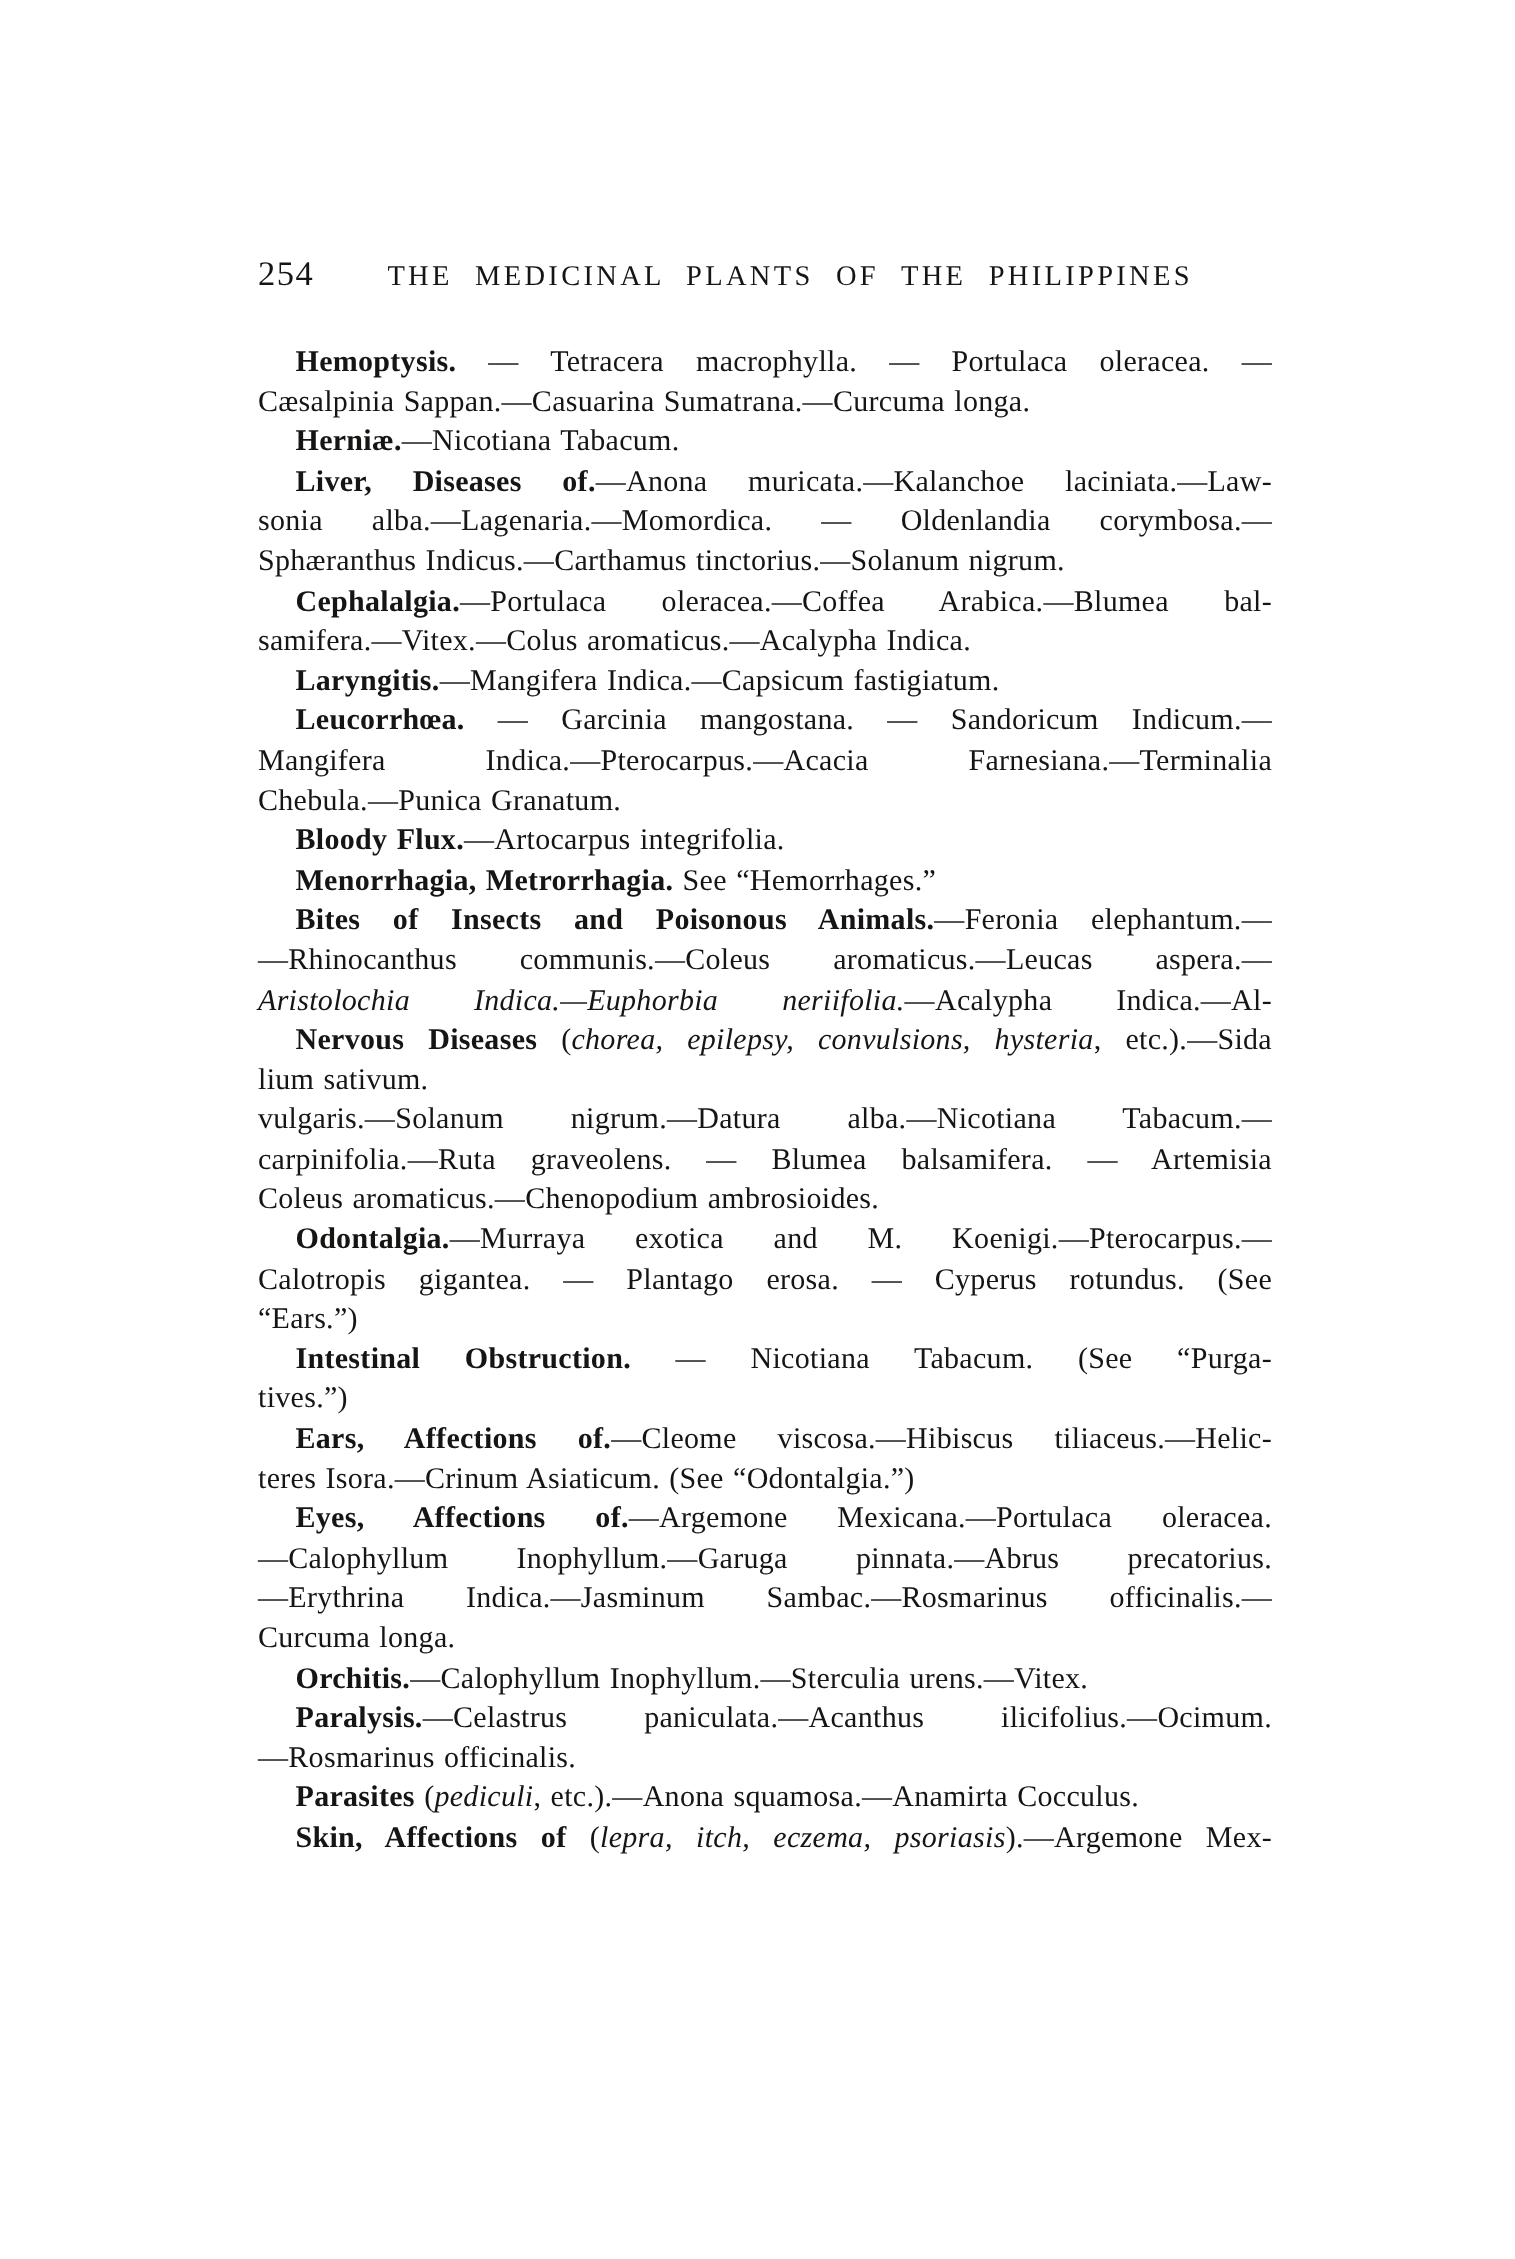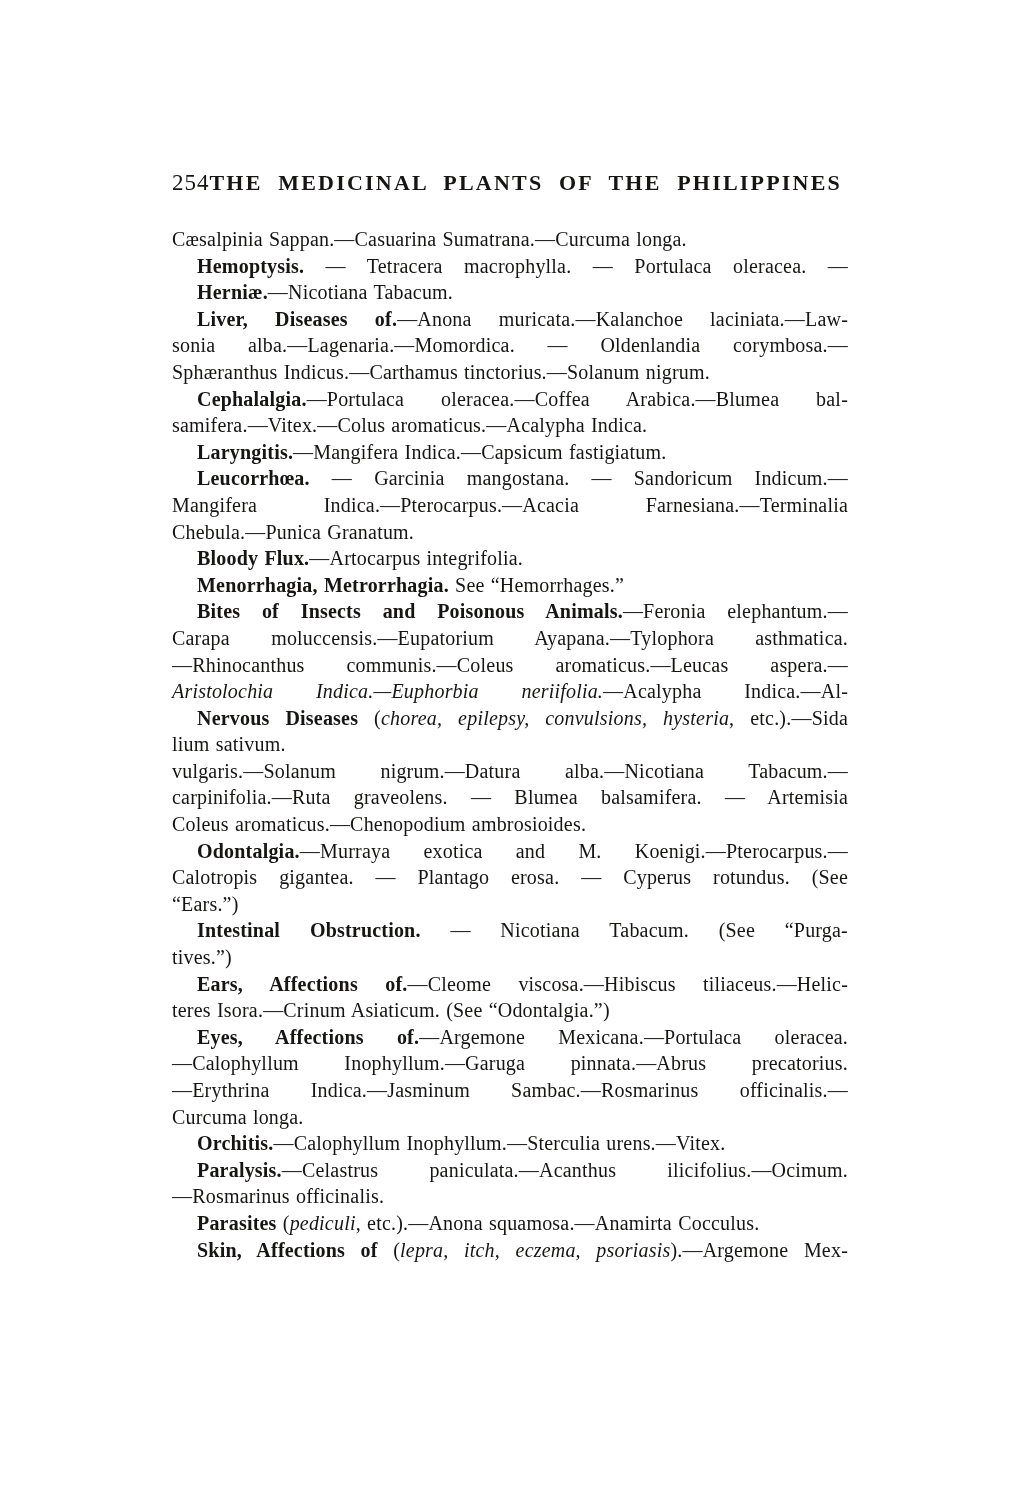--- a/index.html
+++ b/index.html
@@ -15,31 +15,32 @@
   .sheet {
     position: absolute;
     left: 172px;
     top: 170px;
     width: 676px;
   }
   .running-header {
     display: flex;
     align-items: baseline;
     line-height: 26px;
+    gap: 36px;
   }
   .pagenum {
     font-size: 23px;
     letter-spacing: 1px;
     font-weight: normal;
   }
   .header-title {
     flex: 1;
     text-align: center;
-    font-weight: bold;
-    font-size: 22px;
+    font-weight: normal;
+    font-size: 19px;
     letter-spacing: 2.2px;
     word-spacing: 8px;
     padding-right: 40px;
     white-space: nowrap;
   }
   .body-text { margin-top: 30px; }
   .line {
     font-size: 20px;
     line-height: 26.6px;
     letter-spacing: 0.2px;
@@ -56,36 +57,35 @@
 </head>
 <body>
 
 <div class="page">
   <div class="sheet">
     <div class="running-header">
       <span class="pagenum">254</span>
       <span class="header-title">THE MEDICINAL PLANTS OF THE PHILIPPINES</span>
     </div>
     <div class="body-text">
+        <div class="line first"><span class="b">Hemoptysis.</span><span> — Tetracera macrophylla. — Portulaca oleracea. —</span></div>
         <div class="line end"><span>Cæsalpinia Sappan.—Casuarina Sumatrana.—Curcuma longa.</span></div>
-        <div class="line first"><span class="b">Hemoptysis.</span><span> — Tetracera macrophylla. — Portulaca oleracea. —</span></div>
         <div class="line end first"><span class="b">Herniæ.</span><span>—Nicotiana Tabacum.</span></div>
         <div class="line first"><span class="b">Liver, Diseases of.</span><span>—Anona muricata.—Kalanchoe laciniata.—Law-</span></div>
         <div class="line"><span>sonia alba.—Lagenaria.—Momordica. — Oldenlandia corymbosa.—</span></div>
         <div class="line end"><span>Sphæranthus Indicus.—Carthamus tinctorius.—Solanum nigrum.</span></div>
         <div class="line first"><span class="b">Cephalalgia.</span><span>—Portulaca oleracea.—Coffea Arabica.—Blumea bal-</span></div>
         <div class="line end"><span>samifera.—Vitex.—Colus aromaticus.—Acalypha Indica.</span></div>
         <div class="line end first"><span class="b">Laryngitis.</span><span>—Mangifera Indica.—Capsicum fastigiatum.</span></div>
         <div class="line first"><span class="b">Leucorrhœa.</span><span> — Garcinia mangostana. — Sandoricum Indicum.—</span></div>
         <div class="line"><span>Mangifera Indica.—Pterocarpus.—Acacia Farnesiana.—Terminalia</span></div>
         <div class="line end"><span>Chebula.—Punica Granatum.</span></div>
         <div class="line end first"><span class="b">Bloody Flux.</span><span>—Artocarpus integrifolia.</span></div>
         <div class="line end first"><span class="b">Menorrhagia, Metrorrhagia.</span><span>  See “Hemorrhages.”</span></div>
         <div class="line first"><span class="b">Bites of Insects and Poisonous Animals.</span><span>—Feronia elephantum.—</span></div>
-        <div class="line"><span>Carapa moluccensis.—Eupatorium Ayapana.—Tylophora asthmatica.</span></div>
         <div class="line"><span>—Rhinocanthus communis.—Coleus aromaticus.—Leucas aspera.—</span></div>
         <div class="line"><span class="i">Aristolochia Indica.—Euphorbia neriifolia.</span><span>—Acalypha Indica.—Al-</span></div>
         <div class="line first"><span class="b">Nervous Diseases</span><span> (</span><span class="i">chorea, epilepsy, convulsions, hysteria</span><span>, etc.).—Sida</span></div>
         <div class="line end"><span>lium sativum.</span></div>
         <div class="line"><span>vulgaris.—Solanum nigrum.—Datura alba.—Nicotiana Tabacum.—</span></div>
         <div class="line"><span>carpinifolia.—Ruta graveolens. — Blumea balsamifera. — Artemisia</span></div>
         <div class="line end"><span>Coleus aromaticus.—Chenopodium ambrosioides.</span></div>
         <div class="line first"><span class="b">Odontalgia.</span><span>—Murraya exotica and M. Koenigi.—Pterocarpus.—</span></div>
         <div class="line"><span>Calotropis gigantea. — Plantago erosa. — Cyperus rotundus. (See</span></div>
         <div class="line end"><span>“Ears.”)</span></div>

